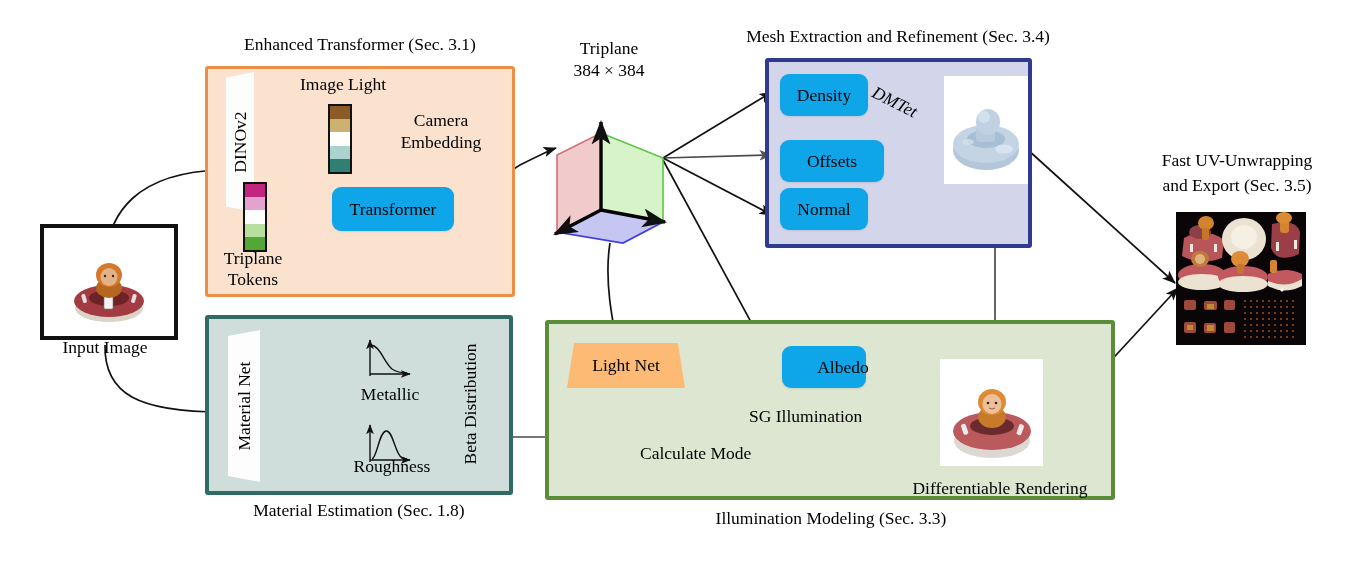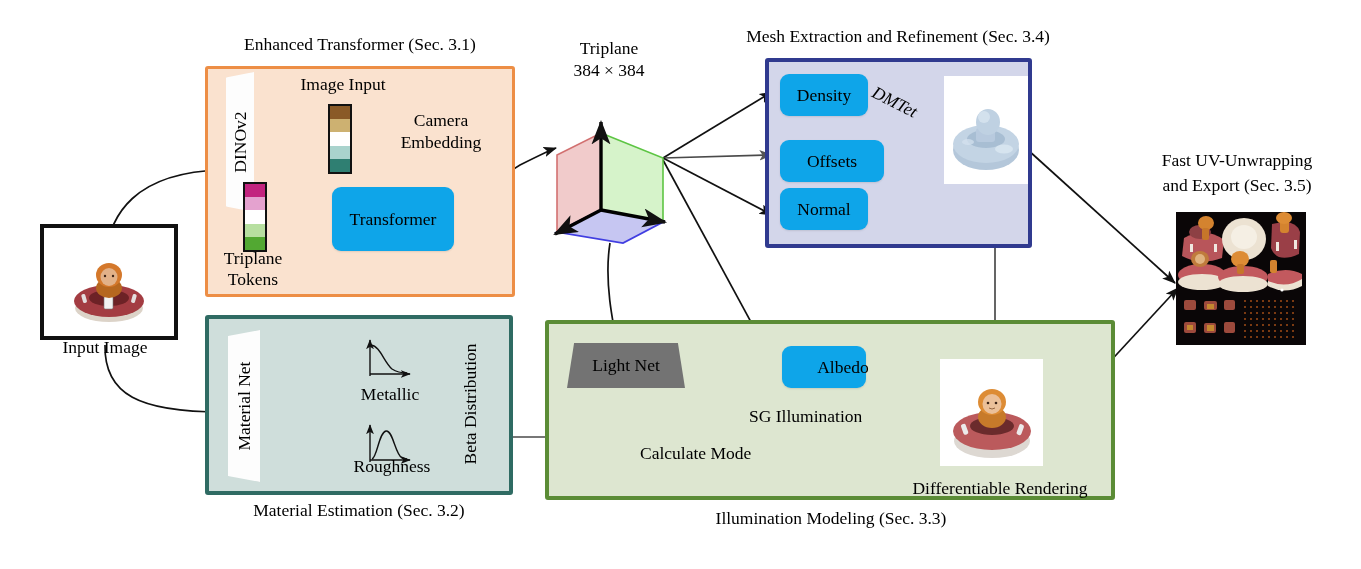--- a/index.html
+++ b/index.html
@@ -22,21 +22,21 @@
   
   .node{position:absolute;box-sizing:border-box;background:#0ea5e9;
       border-radius:9px;display:flex;align-items:center;justify-content:center;
       font-size:17.5px;box-shadow:0 1px 2px rgba(0,0,0,.10);}
   
   .trapv{position:absolute;background:#fdfdfd;
       clip-path:polygon(0% 4%,100% 0%,100% 100%,0% 96%);
       box-shadow:0 1px 2px rgba(0,0,0,.12);}
   .trapv span{position:absolute;left:50%;top:50%;
       transform:translate(-50%,-50%) rotate(-90deg);white-space:nowrap;font-size:17.5px;}
-  .traph{position:absolute;background:#737373;
+  .traph{position:absolute;background:#fdba74;
       clip-path:polygon(6% 0%,94% 0%,100% 100%,0% 100%);
       display:flex;align-items:center;justify-content:center;font-size:17.5px;}
   
   .strip{position:absolute;border:2.4px solid #111;display:flex;flex-direction:column;}
   .strip div{flex:1;}
   
   .imgbox{position:absolute;background:#fff;overflow:hidden;}
   .framed{border:4px solid #111;}
   .vert{position:absolute;transform-origin:50% 50%;white-space:nowrap;font-size:17.5px;}
   svg{position:absolute;left:0;top:0;width:1361px;height:569px;overflow:visible;}
@@ -121,21 +121,21 @@
   </div>
   <div class="lbl c" style="left:105px;top:337px;">Input Image</div>
 
   <div class="lbl c" style="left:360px;top:34px;">Enhanced Transformer (Sec.  3.1)</div>
   <div class="box" id="box-transformer"></div>
 
   <div class="trapv" style="left:226px;top:72px;width:28px;height:140px;">
     <span>DINOv2</span>
   </div>
 
-  <div class="lbl c" style="left:343px;top:74px;">Image Input</div>
+  <div class="lbl c" style="left:343px;top:74px;">Image Light</div>
 
   <div class="strip" style="left:328px;top:104px;width:20px;height:66px;">
     <div style="background:#8a5a27;"></div>
     <div style="background:#cdb171;"></div>
     <div style="background:#ffffff;"></div>
     <div style="background:#a9d3cd;"></div>
     <div style="background:#2f7f72;"></div>
   </div>
 
   <div class="lbl c" style="left:441px;top:110px;">Camera</div>
@@ -144,21 +144,21 @@
   <div class="strip" style="left:243px;top:182px;width:20px;height:66px;">
     <div style="background:#c2247f;"></div>
     <div style="background:#e4a2cf;"></div>
     <div style="background:#ffffff;"></div>
     <div style="background:#b7dfa0;"></div>
     <div style="background:#52a832;"></div>
   </div>
   <div class="lbl c" style="left:253px;top:248px;">Triplane</div>
   <div class="lbl c" style="left:253px;top:269px;">Tokens</div>
 
-  <div class="node" style="left:332px;top:187px;width:122px;height:64px;">
+  <div class="node" style="left:332px;top:187px;width:122px;height:44px;">
     <span>Transformer</span>
   </div>
 
   <div class="lbl c" style="left:609px;top:38px;">Triplane</div>
   <div class="lbl c" style="left:609px;top:60px;">384 × 384</div>
   <div class="abs" style="left:545px;top:100px;width:130px;height:145px;">
     <svg viewBox="0 0 130 145" style="position:absolute;left:0;top:0;width:130px;height:145px;">
       <polygon points="12,55 56,33 56,110 12,132" fill="#f1c9c9" stroke="#d06a6a" stroke-width="1.6" opacity=".95"></polygon>
       <polygon points="56,33 118,58 118,122 56,110" fill="#d4f3c8" stroke="#55c23a" stroke-width="1.6" opacity=".95"></polygon>
       <polygon points="56,110 118,122 78,143 12,132" fill="#c3c4f2" stroke="#3734e0" stroke-width="1.7" opacity=".95"></polygon>
@@ -192,21 +192,21 @@
       <ellipse cx="42" cy="63" rx="19" ry="9" fill="#a8bed3"></ellipse>
       <rect x="32" y="52" width="19" height="14" rx="3" fill="#b8cade"></rect>
       <ellipse cx="44" cy="46" rx="12" ry="13" fill="#bfd1e2"></ellipse>
       <ellipse cx="40" cy="41" rx="6" ry="6" fill="#d8e5f0" opacity=".8"></ellipse>
       <ellipse cx="60" cy="73" rx="9" ry="4.5" fill="#d9e6f1" opacity=".85"></ellipse>
       <ellipse cx="24" cy="66" rx="6" ry="3" fill="#d5e3ef" opacity=".7"></ellipse>
     </svg>
   </div>
 
   <div class="box" id="box-material"></div>
-  <div class="lbl c" style="left:359px;top:500px;">Material Estimation (Sec.  3.2)</div>
+  <div class="lbl c" style="left:359px;top:500px;">Material Estimation (Sec.  1.8)</div>
 
   <div class="trapv" style="left:228px;top:330px;width:32px;height:152px;">
     <span>Material Net</span>
   </div>
 
   <div class="abs" style="left:362px;top:336px;width:52px;height:44px;">
     <svg viewBox="0 0 52 44" style="position:absolute;left:0;top:0;width:52px;height:44px;">
       <g fill="none" stroke="#111" stroke-width="1.4">
         <path d="M8,40 L8,4" marker-end="url(#ahb)"></path>
         <path d="M8,38 L48,38" marker-end="url(#ahb)"></path>

